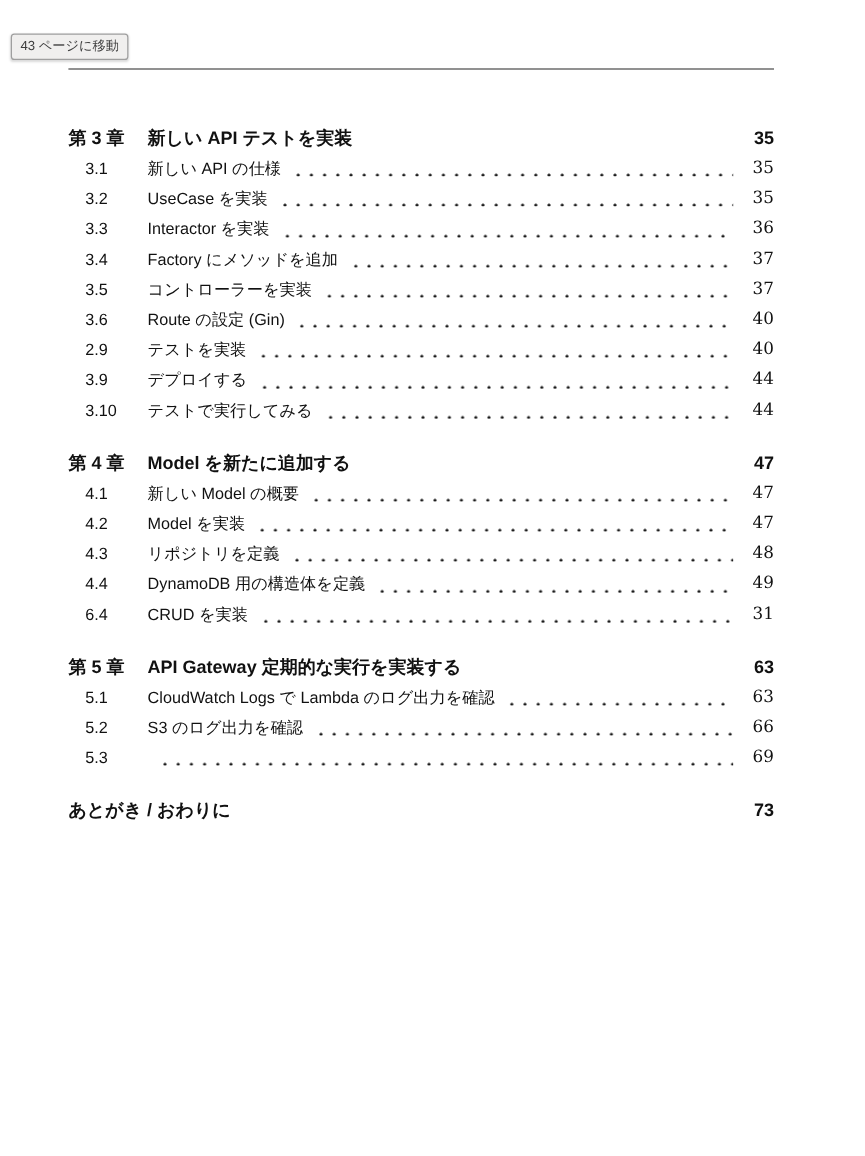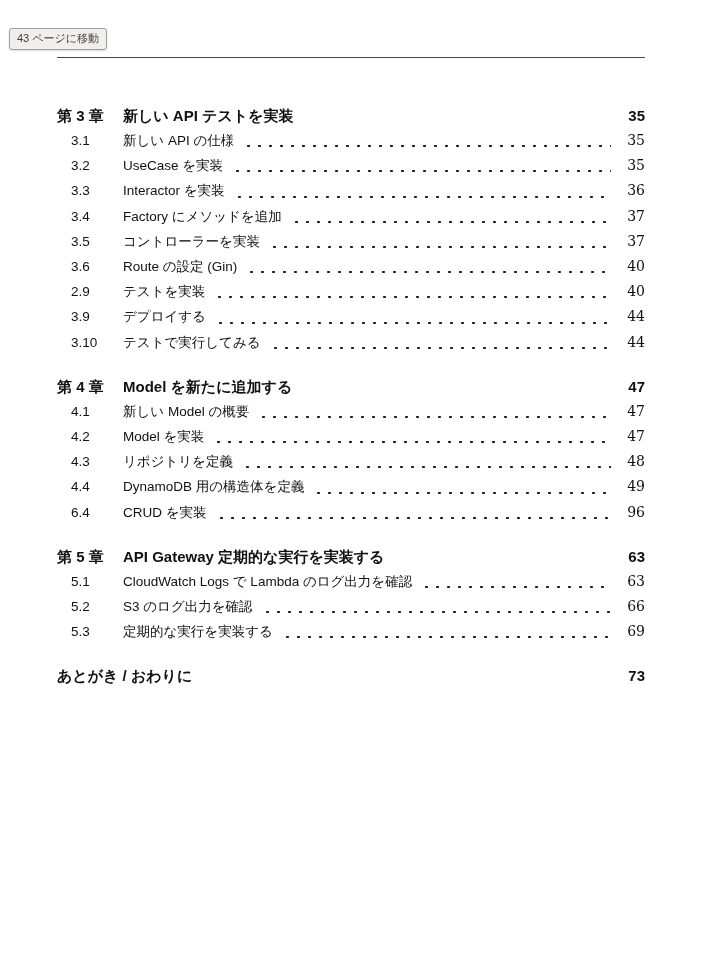--- a/index.html
+++ b/index.html
@@ -198,21 +198,21 @@
     <span class="sec-num">4.4</span>
     <span class="sec-title">DynamoDB 用の構造体を定義</span>
     <span class="leader"></span>
     <span class="sec-page">49</span>
   </div>
 
   <div class="section-row">
     <span class="sec-num">6.4</span>
     <span class="sec-title">CRUD を実装</span>
     <span class="leader"></span>
-    <span class="sec-page">96</span>
+    <span class="sec-page">31</span>
   </div>
 
   <div class="chapter-row">
     <span class="ch-label">第 5 章</span>
     <span class="ch-title">API Gateway 定期的な実行を実装する</span>
     <span class="ch-page">63</span>
   </div>
 
   <div class="section-row">
     <span class="sec-num">5.1</span>
@@ -223,21 +223,20 @@
 
   <div class="section-row">
     <span class="sec-num">5.2</span>
     <span class="sec-title">S3 のログ出力を確認</span>
     <span class="leader"></span>
     <span class="sec-page">66</span>
   </div>
 
   <div class="section-row">
     <span class="sec-num">5.3</span>
-    <span class="sec-title">定期的な実行を実装する</span>
     <span class="leader"></span>
     <span class="sec-page">69</span>
   </div>
 
   <div class="chapter-row">
 
     <span class="ch-title">あとがき / おわりに</span>
     <span class="ch-page">73</span>
   </div>
 </div>

